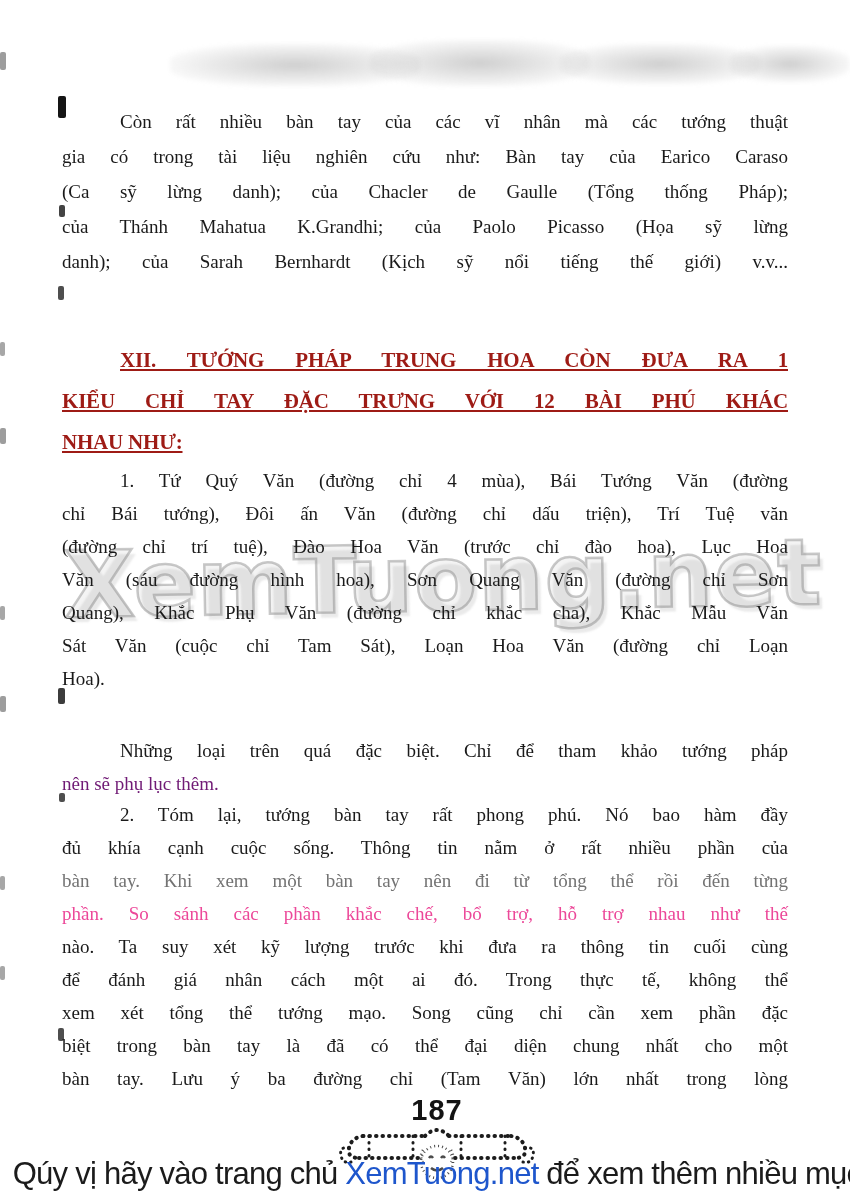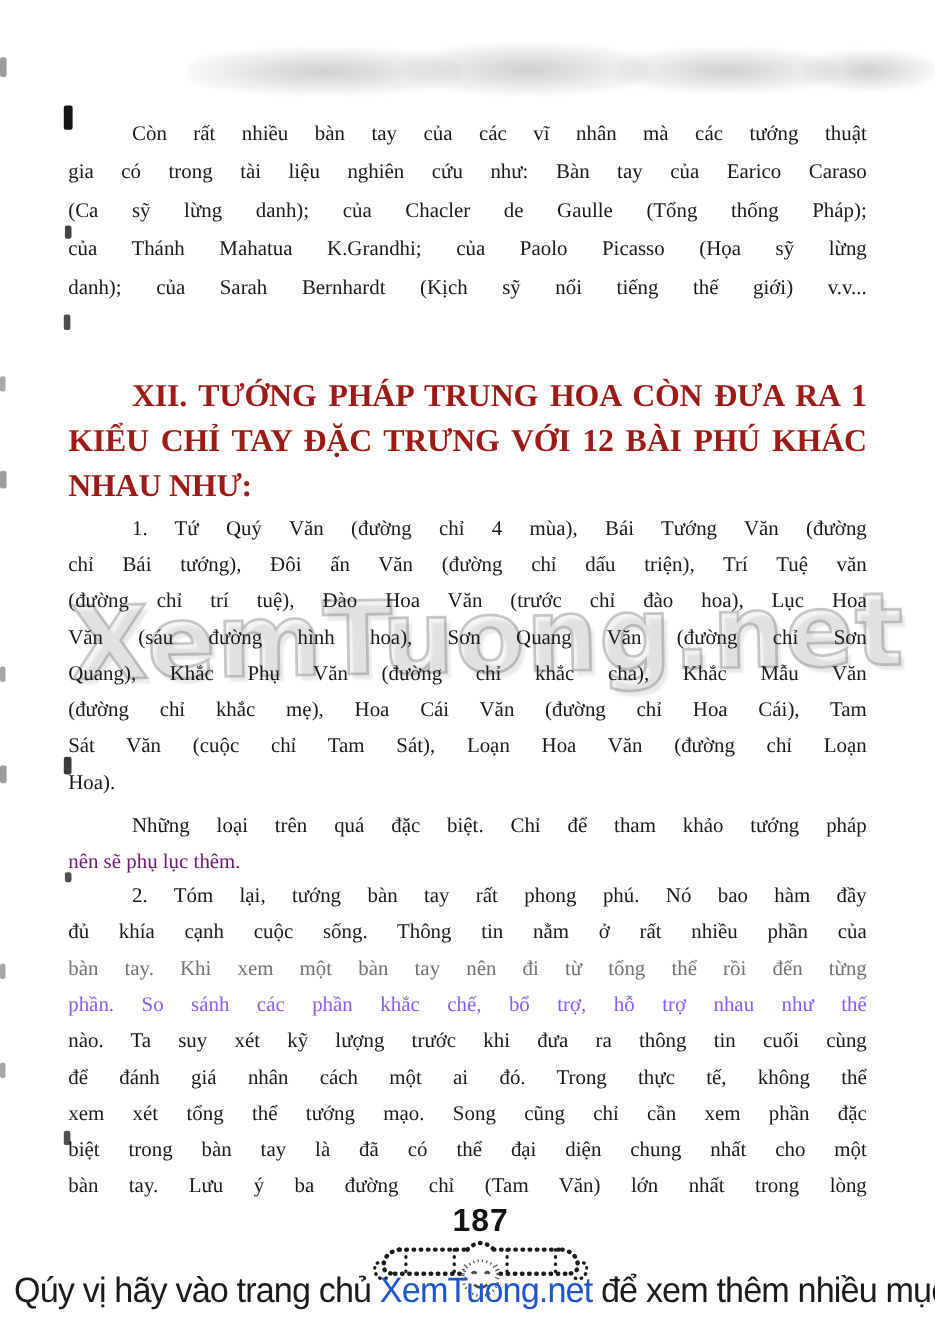--- a/index.html
+++ b/index.html
@@ -32,21 +32,21 @@
     z-index:1;pointer-events:none;
   }
   
   .textcol{position:absolute;left:62px;width:726px;z-index:2;}
   .para{position:absolute;left:0;width:726px;}
   .line{width:726px;white-space:normal;overflow:visible;}
   .line.j{text-align:justify;text-align-last:justify;}
   .line.l{text-align:left;text-align-last:left;}
   .line.ind{width:668px;padding-left:58px;}
   .body-line{font-size:19px;color:#1a1a1a;}
-  .head-line{font-family:"Liberation Serif", serif;font-weight:bold;font-size:29px;letter-spacing:-0.2px;}
+  .head-line{font-family:"Liberation Serif", serif;font-weight:bold;font-size:21px;letter-spacing:-0.2px;text-decoration:underline;}
   
   .pagenum{
     position:absolute;top:1094px;left:0;width:874px;text-align:center;
     font-family:"Liberation Sans", sans-serif;font-weight:bold;
     font-size:29px;color:#141414;letter-spacing:1px;z-index:3;
   }
   
   .ornament{position:absolute;left:333px;top:1124px;z-index:2;}
   
   .caption{
@@ -98,33 +98,32 @@
         <div class="line j ind head-line" style="color: rgb(158, 27, 21);">XII. TƯỚNG PHÁP TRUNG HOA CÒN ĐƯA RA 1</div>
         <div class="line j head-line" style="color: rgb(158, 27, 21);">KIỂU CHỈ TAY ĐẶC TRƯNG VỚI 12 BÀI PHÚ KHÁC</div>
         <div class="line l head-line" style="color: rgb(158, 27, 21);">NHAU NHƯ:</div>
       </div>
       <div class="para" style="top: 464px; line-height: 33px;">
         <div class="line j ind body-line" style="color: rgb(26, 26, 26);">1. Tứ Quý Văn (đường chỉ 4 mùa), Bái Tướng Văn (đường</div>
         <div class="line j body-line" style="color: rgb(26, 26, 26);">chỉ Bái tướng), Đôi ấn Văn (đường chỉ dấu triện), Trí Tuệ văn</div>
         <div class="line j body-line" style="color: rgb(26, 26, 26);">(đường chỉ trí tuệ), Đào Hoa Văn (trước chỉ đào hoa), Lục Hoa</div>
         <div class="line j body-line" style="color: rgb(26, 26, 26);">Văn (sáu đường hình hoa), Sơn Quang Văn (đường chỉ Sơn</div>
         <div class="line j body-line" style="color: rgb(26, 26, 26);">Quang), Khắc Phụ Văn (đường chỉ khắc cha), Khắc Mẫu Văn</div>
-        <div class="line j body-line" style="color: rgb(26, 26, 26);">(đường chỉ khắc mẹ), Hoa Cái Văn (đường chỉ Hoa Cái), Tam</div>
         <div class="line j body-line" style="color: rgb(26, 26, 26);">Sát Văn (cuộc chỉ Tam Sát), Loạn Hoa Văn (đường chỉ Loạn</div>
         <div class="line l body-line" style="color: rgb(26, 26, 26);">Hoa).</div>
       </div>
       <div class="para" style="top: 734px; line-height: 33px;">
         <div class="line j ind body-line" style="color: rgb(26, 26, 26);">Những loại trên quá đặc biệt. Chỉ để tham khảo tướng pháp</div>
         <div class="line l body-line" style="color: #701a75;">nên sẽ phụ lục thêm.</div>
       </div>
       <div class="para" style="top: 798px; line-height: 33px;">
         <div class="line j ind body-line" style="color: rgb(26, 26, 26);">2. Tóm lại, tướng bàn tay rất phong phú. Nó bao hàm đầy</div>
         <div class="line j body-line" style="color: rgb(26, 26, 26);">đủ khía cạnh cuộc sống. Thông tin nằm ở rất nhiều phần của</div>
         <div class="line j body-line" style="color: #737373;">bàn tay. Khi xem một bàn tay nên đi từ tổng thể rồi đến từng</div>
-        <div class="line j body-line" style="color: #8b5cf6;">phần. So sánh các phần khắc chế, bổ trợ, hỗ trợ nhau như thế</div>
+        <div class="line j body-line" style="color: #ec4899;">phần. So sánh các phần khắc chế, bổ trợ, hỗ trợ nhau như thế</div>
         <div class="line j body-line" style="color: rgb(26, 26, 26);">nào. Ta suy xét kỹ lượng trước khi đưa ra thông tin cuối cùng</div>
         <div class="line j body-line" style="color: rgb(26, 26, 26);">để đánh giá nhân cách một ai đó. Trong thực tế, không thể</div>
         <div class="line j body-line" style="color: rgb(26, 26, 26);">xem xét tổng thể tướng mạo. Song cũng chỉ cần xem phần đặc</div>
         <div class="line j body-line" style="color: rgb(26, 26, 26);">biệt trong bàn tay là đã có thể đại diện chung nhất cho một</div>
         <div class="line j body-line" style="color: rgb(26, 26, 26);">bàn tay. Lưu ý ba đường chỉ (Tam Văn) lớn nhất trong lòng</div>
       </div>
     </div>
 
   <div class="pagenum">187</div>
 

